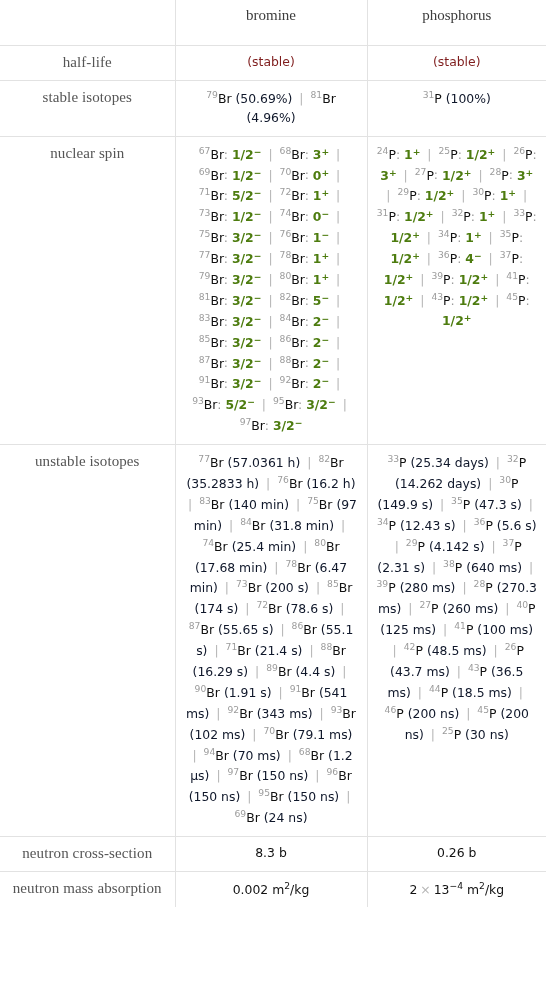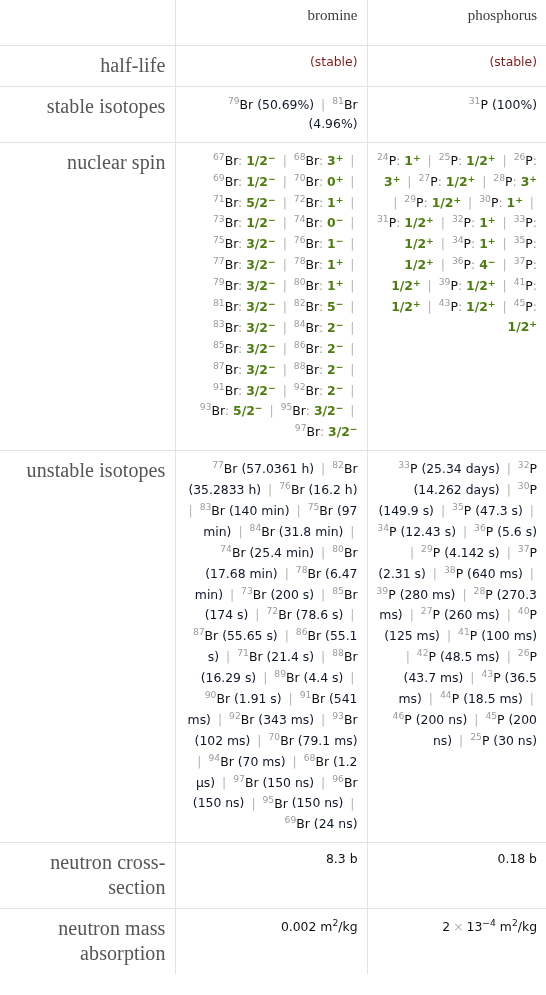--- a/index.html
+++ b/index.html
@@ -20,41 +20,41 @@
     table-layout: fixed;
   }
   table.props col.c-label { width: 175px; }
   table.props col.c-br    { width: 192px; }
   table.props col.c-p     { width: 179px; }
 
   table.props td, table.props th {
     border: 1px solid #e2e2e2;
     vertical-align: top;
     padding: 7px 9px 8px 9px;
-    text-align: right;
+    text-align: center;
     font-weight: normal;
   }
   table.props tr > *:first-child { border-left: none; }
   table.props tr > *:last-child  { border-right: none; }
   table.props tr:first-child > * { border-top: none; }
   table.props tr:last-child > *  { border-bottom: none; }
 
   
   .hdr-blank { height: 30px; }
   .hdr-el {
     text-align: center;
     font-size: 15px;
     color: #3c3c3c;
     padding-top: 8px;
     padding-bottom: 9px;
     font-family: "Liberation Serif", "DejaVu Serif", serif;
   }
 
   .rowlabel {
-    font-size: 20px;
+    font-size: 15px;
     color: #555555;
     font-family: "Liberation Serif", "DejaVu Serif", serif;
     line-height: 1.25;
     letter-spacing: 0.1px;
   }
 
   .val {
     font-family: "DejaVu Sans", "Liberation Sans", sans-serif;
     font-size: 12.4px;
     color: #111111;
@@ -108,21 +108,21 @@
         <td class="val"><span class="iso nowrap"><span class="isoA">24</span><span class="nuc">P</span></span><span class="iso">:</span> <span class="spin nowrap">1<sup>+</sup></span> <span class="sep">|</span> <span class="iso nowrap"><span class="isoA">25</span><span class="nuc">P</span></span><span class="iso">:</span> <span class="spin nowrap">1/2<sup>+</sup></span> <span class="sep">|</span> <span class="iso nowrap"><span class="isoA">26</span><span class="nuc">P</span></span><span class="iso">:</span> <span class="spin nowrap">3<sup>+</sup></span> <span class="sep">|</span> <span class="iso nowrap"><span class="isoA">27</span><span class="nuc">P</span></span><span class="iso">:</span> <span class="spin nowrap">1/2<sup>+</sup></span> <span class="sep">|</span> <span class="iso nowrap"><span class="isoA">28</span><span class="nuc">P</span></span><span class="iso">:</span> <span class="spin nowrap">3<sup>+</sup></span> <span class="sep">|</span> <span class="iso nowrap"><span class="isoA">29</span><span class="nuc">P</span></span><span class="iso">:</span> <span class="spin nowrap">1/2<sup>+</sup></span> <span class="sep">|</span> <span class="iso nowrap"><span class="isoA">30</span><span class="nuc">P</span></span><span class="iso">:</span> <span class="spin nowrap">1<sup>+</sup></span> <span class="sep">|</span> <span class="iso nowrap"><span class="isoA">31</span><span class="nuc">P</span></span><span class="iso">:</span> <span class="spin nowrap">1/2<sup>+</sup></span> <span class="sep">|</span> <span class="iso nowrap"><span class="isoA">32</span><span class="nuc">P</span></span><span class="iso">:</span> <span class="spin nowrap">1<sup>+</sup></span> <span class="sep">|</span> <span class="iso nowrap"><span class="isoA">33</span><span class="nuc">P</span></span><span class="iso">:</span> <span class="spin nowrap">1/2<sup>+</sup></span> <span class="sep">|</span> <span class="iso nowrap"><span class="isoA">34</span><span class="nuc">P</span></span><span class="iso">:</span> <span class="spin nowrap">1<sup>+</sup></span> <span class="sep">|</span> <span class="iso nowrap"><span class="isoA">35</span><span class="nuc">P</span></span><span class="iso">:</span> <span class="spin nowrap">1/2<sup>+</sup></span> <span class="sep">|</span> <span class="iso nowrap"><span class="isoA">36</span><span class="nuc">P</span></span><span class="iso">:</span> <span class="spin nowrap">4<sup>−</sup></span> <span class="sep">|</span> <span class="iso nowrap"><span class="isoA">37</span><span class="nuc">P</span></span><span class="iso">:</span> <span class="spin nowrap">1/2<sup>+</sup></span> <span class="sep">|</span> <span class="iso nowrap"><span class="isoA">39</span><span class="nuc">P</span></span><span class="iso">:</span> <span class="spin nowrap">1/2<sup>+</sup></span> <span class="sep">|</span> <span class="iso nowrap"><span class="isoA">41</span><span class="nuc">P</span></span><span class="iso">:</span> <span class="spin nowrap">1/2<sup>+</sup></span> <span class="sep">|</span> <span class="iso nowrap"><span class="isoA">43</span><span class="nuc">P</span></span><span class="iso">:</span> <span class="spin nowrap">1/2<sup>+</sup></span> <span class="sep">|</span> <span class="iso nowrap"><span class="isoA">45</span><span class="nuc">P</span></span><span class="iso">:</span> <span class="spin nowrap">1/2<sup>+</sup></span></td>
       </tr>
       <tr>
         <td class="rowlabel">unstable isotopes</td>
         <td class="val"><span class="iso nowrap"><span class="isoA">77</span><span class="nuc">Br</span></span> <span class="paren">(57.0361 h)</span> <span class="sep">|</span> <span class="iso nowrap"><span class="isoA">82</span><span class="nuc">Br</span></span> <span class="paren">(35.2833 h)</span> <span class="sep">|</span> <span class="iso nowrap"><span class="isoA">76</span><span class="nuc">Br</span></span> <span class="paren">(16.2 h)</span> <span class="sep">|</span> <span class="iso nowrap"><span class="isoA">83</span><span class="nuc">Br</span></span> <span class="paren">(140 min)</span> <span class="sep">|</span> <span class="iso nowrap"><span class="isoA">75</span><span class="nuc">Br</span></span> <span class="paren">(97 min)</span> <span class="sep">|</span> <span class="iso nowrap"><span class="isoA">84</span><span class="nuc">Br</span></span> <span class="paren">(31.8 min)</span> <span class="sep">|</span> <span class="iso nowrap"><span class="isoA">74</span><span class="nuc">Br</span></span> <span class="paren">(25.4 min)</span> <span class="sep">|</span> <span class="iso nowrap"><span class="isoA">80</span><span class="nuc">Br</span></span> <span class="paren">(17.68 min)</span> <span class="sep">|</span> <span class="iso nowrap"><span class="isoA">78</span><span class="nuc">Br</span></span> <span class="paren">(6.47 min)</span> <span class="sep">|</span> <span class="iso nowrap"><span class="isoA">73</span><span class="nuc">Br</span></span> <span class="paren">(200 s)</span> <span class="sep">|</span> <span class="iso nowrap"><span class="isoA">85</span><span class="nuc">Br</span></span> <span class="paren">(174 s)</span> <span class="sep">|</span> <span class="iso nowrap"><span class="isoA">72</span><span class="nuc">Br</span></span> <span class="paren">(78.6 s)</span> <span class="sep">|</span> <span class="iso nowrap"><span class="isoA">87</span><span class="nuc">Br</span></span> <span class="paren">(55.65 s)</span> <span class="sep">|</span> <span class="iso nowrap"><span class="isoA">86</span><span class="nuc">Br</span></span> <span class="paren">(55.1 s)</span> <span class="sep">|</span> <span class="iso nowrap"><span class="isoA">71</span><span class="nuc">Br</span></span> <span class="paren">(21.4 s)</span> <span class="sep">|</span> <span class="iso nowrap"><span class="isoA">88</span><span class="nuc">Br</span></span> <span class="paren">(16.29 s)</span> <span class="sep">|</span> <span class="iso nowrap"><span class="isoA">89</span><span class="nuc">Br</span></span> <span class="paren">(4.4 s)</span> <span class="sep">|</span> <span class="iso nowrap"><span class="isoA">90</span><span class="nuc">Br</span></span> <span class="paren">(1.91 s)</span> <span class="sep">|</span> <span class="iso nowrap"><span class="isoA">91</span><span class="nuc">Br</span></span> <span class="paren">(541 ms)</span> <span class="sep">|</span> <span class="iso nowrap"><span class="isoA">92</span><span class="nuc">Br</span></span> <span class="paren">(343 ms)</span> <span class="sep">|</span> <span class="iso nowrap"><span class="isoA">93</span><span class="nuc">Br</span></span> <span class="paren">(102 ms)</span> <span class="sep">|</span> <span class="iso nowrap"><span class="isoA">70</span><span class="nuc">Br</span></span> <span class="paren">(79.1 ms)</span> <span class="sep">|</span> <span class="iso nowrap"><span class="isoA">94</span><span class="nuc">Br</span></span> <span class="paren">(70 ms)</span> <span class="sep">|</span> <span class="iso nowrap"><span class="isoA">68</span><span class="nuc">Br</span></span> <span class="paren">(1.2 µs)</span> <span class="sep">|</span> <span class="iso nowrap"><span class="isoA">97</span><span class="nuc">Br</span></span> <span class="paren">(150 ns)</span> <span class="sep">|</span> <span class="iso nowrap"><span class="isoA">96</span><span class="nuc">Br</span></span> <span class="paren">(150 ns)</span> <span class="sep">|</span> <span class="iso nowrap"><span class="isoA">95</span><span class="nuc">Br</span></span> <span class="paren">(150 ns)</span> <span class="sep">|</span> <span class="iso nowrap"><span class="isoA">69</span><span class="nuc">Br</span></span> <span class="paren">(24 ns)</span></td>
         <td class="val"><span class="iso nowrap"><span class="isoA">33</span><span class="nuc">P</span></span> <span class="paren">(25.34 days)</span> <span class="sep">|</span> <span class="iso nowrap"><span class="isoA">32</span><span class="nuc">P</span></span> <span class="paren">(14.262 days)</span> <span class="sep">|</span> <span class="iso nowrap"><span class="isoA">30</span><span class="nuc">P</span></span> <span class="paren">(149.9 s)</span> <span class="sep">|</span> <span class="iso nowrap"><span class="isoA">35</span><span class="nuc">P</span></span> <span class="paren">(47.3 s)</span> <span class="sep">|</span> <span class="iso nowrap"><span class="isoA">34</span><span class="nuc">P</span></span> <span class="paren">(12.43 s)</span> <span class="sep">|</span> <span class="iso nowrap"><span class="isoA">36</span><span class="nuc">P</span></span> <span class="paren">(5.6 s)</span> <span class="sep">|</span> <span class="iso nowrap"><span class="isoA">29</span><span class="nuc">P</span></span> <span class="paren">(4.142 s)</span> <span class="sep">|</span> <span class="iso nowrap"><span class="isoA">37</span><span class="nuc">P</span></span> <span class="paren">(2.31 s)</span> <span class="sep">|</span> <span class="iso nowrap"><span class="isoA">38</span><span class="nuc">P</span></span> <span class="paren">(640 ms)</span> <span class="sep">|</span> <span class="iso nowrap"><span class="isoA">39</span><span class="nuc">P</span></span> <span class="paren">(280 ms)</span> <span class="sep">|</span> <span class="iso nowrap"><span class="isoA">28</span><span class="nuc">P</span></span> <span class="paren">(270.3 ms)</span> <span class="sep">|</span> <span class="iso nowrap"><span class="isoA">27</span><span class="nuc">P</span></span> <span class="paren">(260 ms)</span> <span class="sep">|</span> <span class="iso nowrap"><span class="isoA">40</span><span class="nuc">P</span></span> <span class="paren">(125 ms)</span> <span class="sep">|</span> <span class="iso nowrap"><span class="isoA">41</span><span class="nuc">P</span></span> <span class="paren">(100 ms)</span> <span class="sep">|</span> <span class="iso nowrap"><span class="isoA">42</span><span class="nuc">P</span></span> <span class="paren">(48.5 ms)</span> <span class="sep">|</span> <span class="iso nowrap"><span class="isoA">26</span><span class="nuc">P</span></span> <span class="paren">(43.7 ms)</span> <span class="sep">|</span> <span class="iso nowrap"><span class="isoA">43</span><span class="nuc">P</span></span> <span class="paren">(36.5 ms)</span> <span class="sep">|</span> <span class="iso nowrap"><span class="isoA">44</span><span class="nuc">P</span></span> <span class="paren">(18.5 ms)</span> <span class="sep">|</span> <span class="iso nowrap"><span class="isoA">46</span><span class="nuc">P</span></span> <span class="paren">(200 ns)</span> <span class="sep">|</span> <span class="iso nowrap"><span class="isoA">45</span><span class="nuc">P</span></span> <span class="paren">(200 ns)</span> <span class="sep">|</span> <span class="iso nowrap"><span class="isoA">25</span><span class="nuc">P</span></span> <span class="paren">(30 ns)</span></td>
       </tr>
       <tr>
         <td class="rowlabel">neutron cross-section</td>
         <td class="val">8.3 b</td>
-        <td class="val">0.18 b</td>
+        <td class="val">0.26 b</td>
       </tr>
       <tr>
         <td class="rowlabel">neutron mass absorption</td>
         <td class="val"><span class="sci nowrap"><span>0.002</span> <span>m<sup class="sup-small">2</sup>/kg</span></span></td>
         <td class="val"><span class="sci nowrap"><span>2</span><span class="sep">×</span><span>13</span><sup>−4</sup> <span>m<sup class="sup-small">2</sup>/kg</span></span></td>
       </tr>
     </tbody>
 </table>
 
 </body></html>

